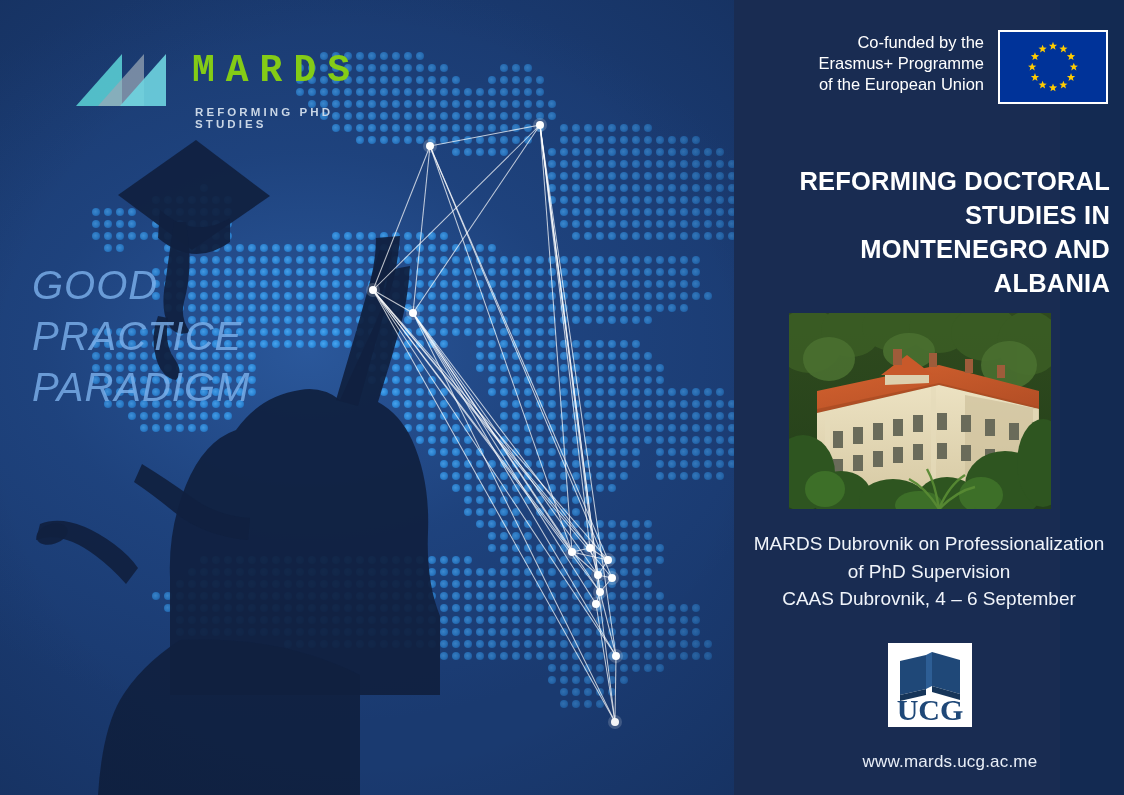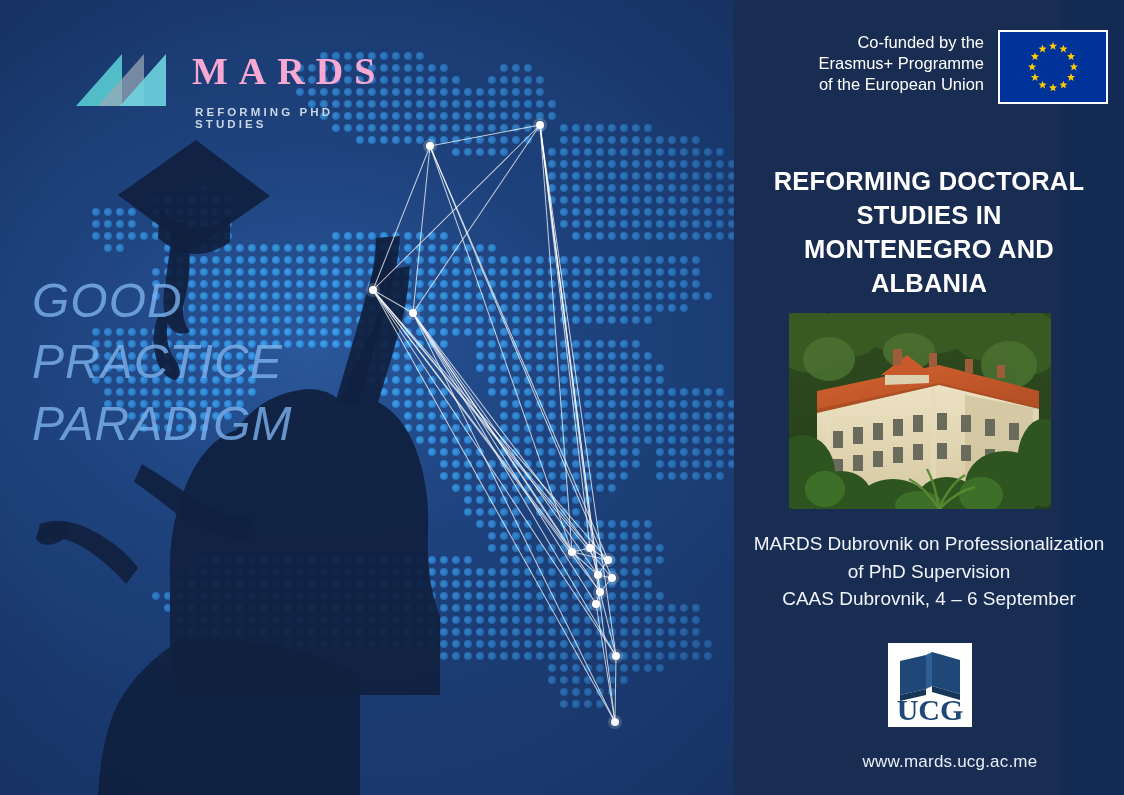--- a/index.html
+++ b/index.html
@@ -35,33 +35,33 @@
   .network{position:absolute;left:0;top:0;width:734px;height:795px;}
 
   
   .grad-sil{position:absolute;left:0;top:0;width:734px;height:795px;}
 
   
   .brand{position:absolute;left:72px;top:30px;width:330px;height:105px;}
   .brand-mark{position:absolute;left:0;top:2px;width:96px;height:80px;}
   .brand-word{
     position:absolute;left:120px;top:22px;
-    color:#f9a8d4;font-size:38px;font-weight:bold;letter-spacing:11px;
-    line-height:1;font-family:Liberation Serif, serif;
+    color:#84cc16;font-size:38px;font-weight:bold;letter-spacing:11px;
+    line-height:1;font-family:Liberation Mono, monospace;
   }
   .brand-sub{
     position:absolute;left:123px;top:76px;
     color:#c9d6e6;font-size:11.5px;letter-spacing:3.1px;font-weight:bold;
     font-family:"Liberation Sans", sans-serif;
   }
 
   
   .tagline{
-    position:absolute;left:32px;top:270px;width:330px;
-    font-style:italic;font-size:48px;line-height:1.28;
+    position:absolute;left:32px;top:260px;width:330px;
+    font-style:italic;font-size:40px;line-height:1.28;
     color:rgba(125,178,236,.80);letter-spacing:1px;
     font-family:"Liberation Sans", sans-serif;
   }
   .tagline div{white-space:nowrap;}
 
   
   .right-panel{
     position:absolute;left:734px;top:0;width:326px;height:795px;
     background:#192c52;
   }
@@ -76,21 +76,21 @@
     font-family:"Liberation Sans", sans-serif;padding-top:2px;
   }
   .eu-flag{
     width:110px;height:74px;background:#003399;border:2px solid #ffffff;
     position:relative;flex:0 0 auto;
   }
 
   
   .headline{
     position:absolute;left:14px;top:165px;width:362px;
-    text-align:center;color:#ffffff;font-weight:bold;
+    text-align:right;color:#ffffff;font-weight:bold;
     font-size:25.5px;line-height:1.33;letter-spacing:.2px;
     font-family:"Liberation Sans", sans-serif;
   }
 
   
   .photo{
     position:absolute;left:789px;top:313px;width:262px;height:196px;
     overflow:hidden;background:#3a5a2a;
   }
   .photo svg{display:block;}

